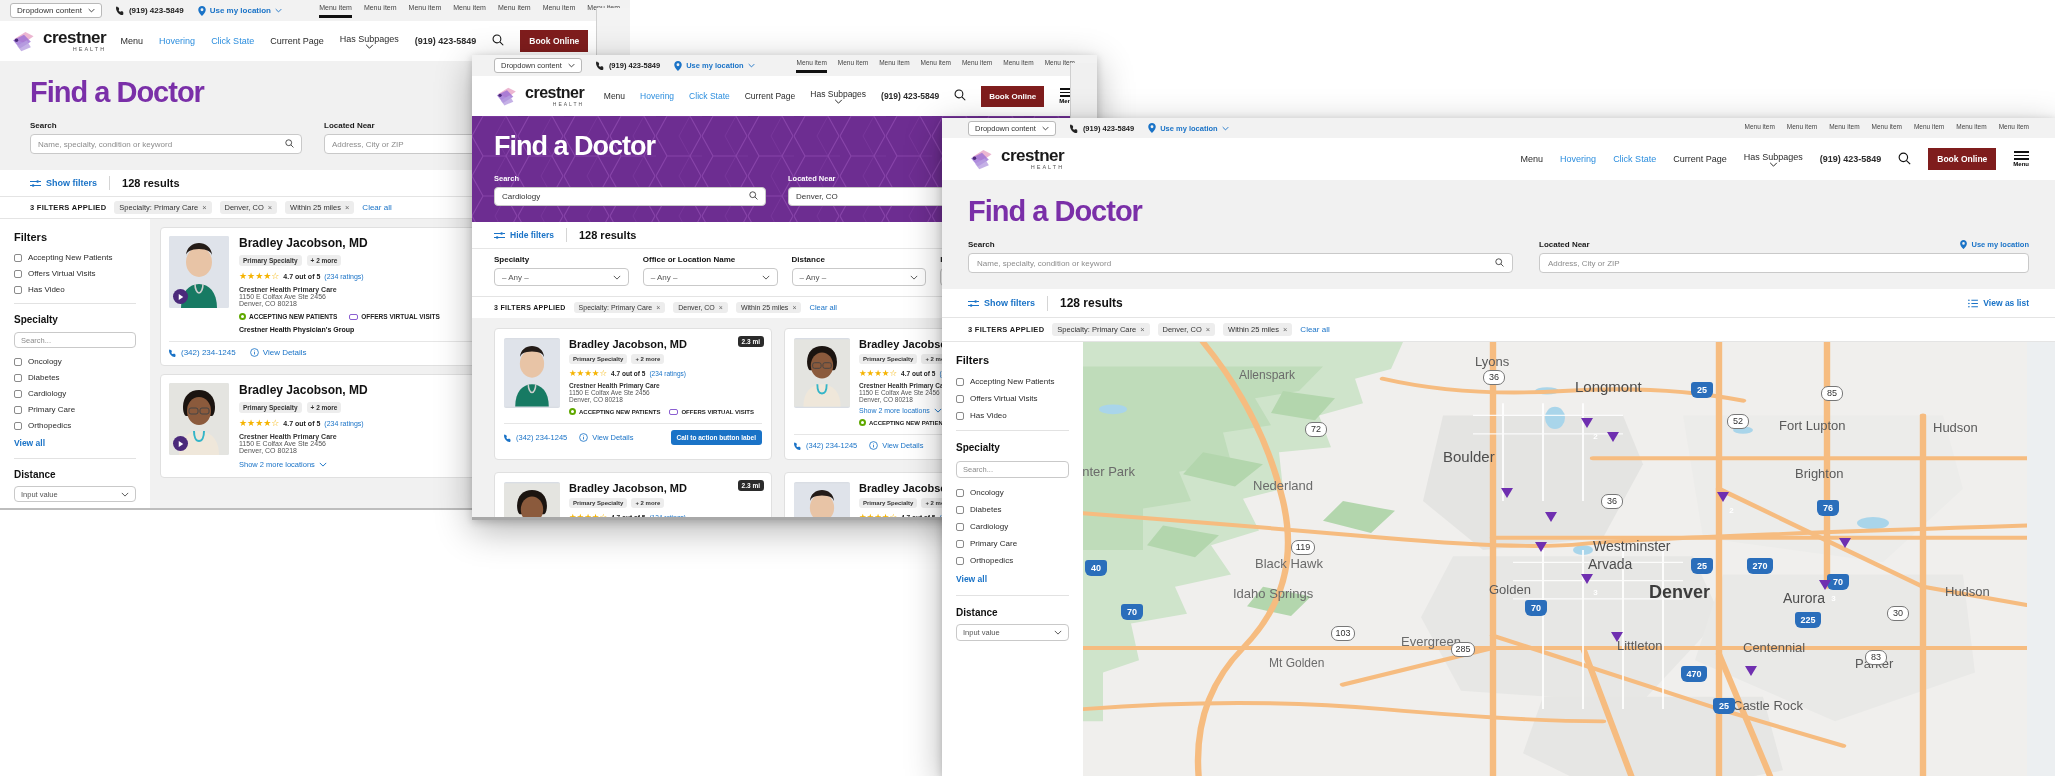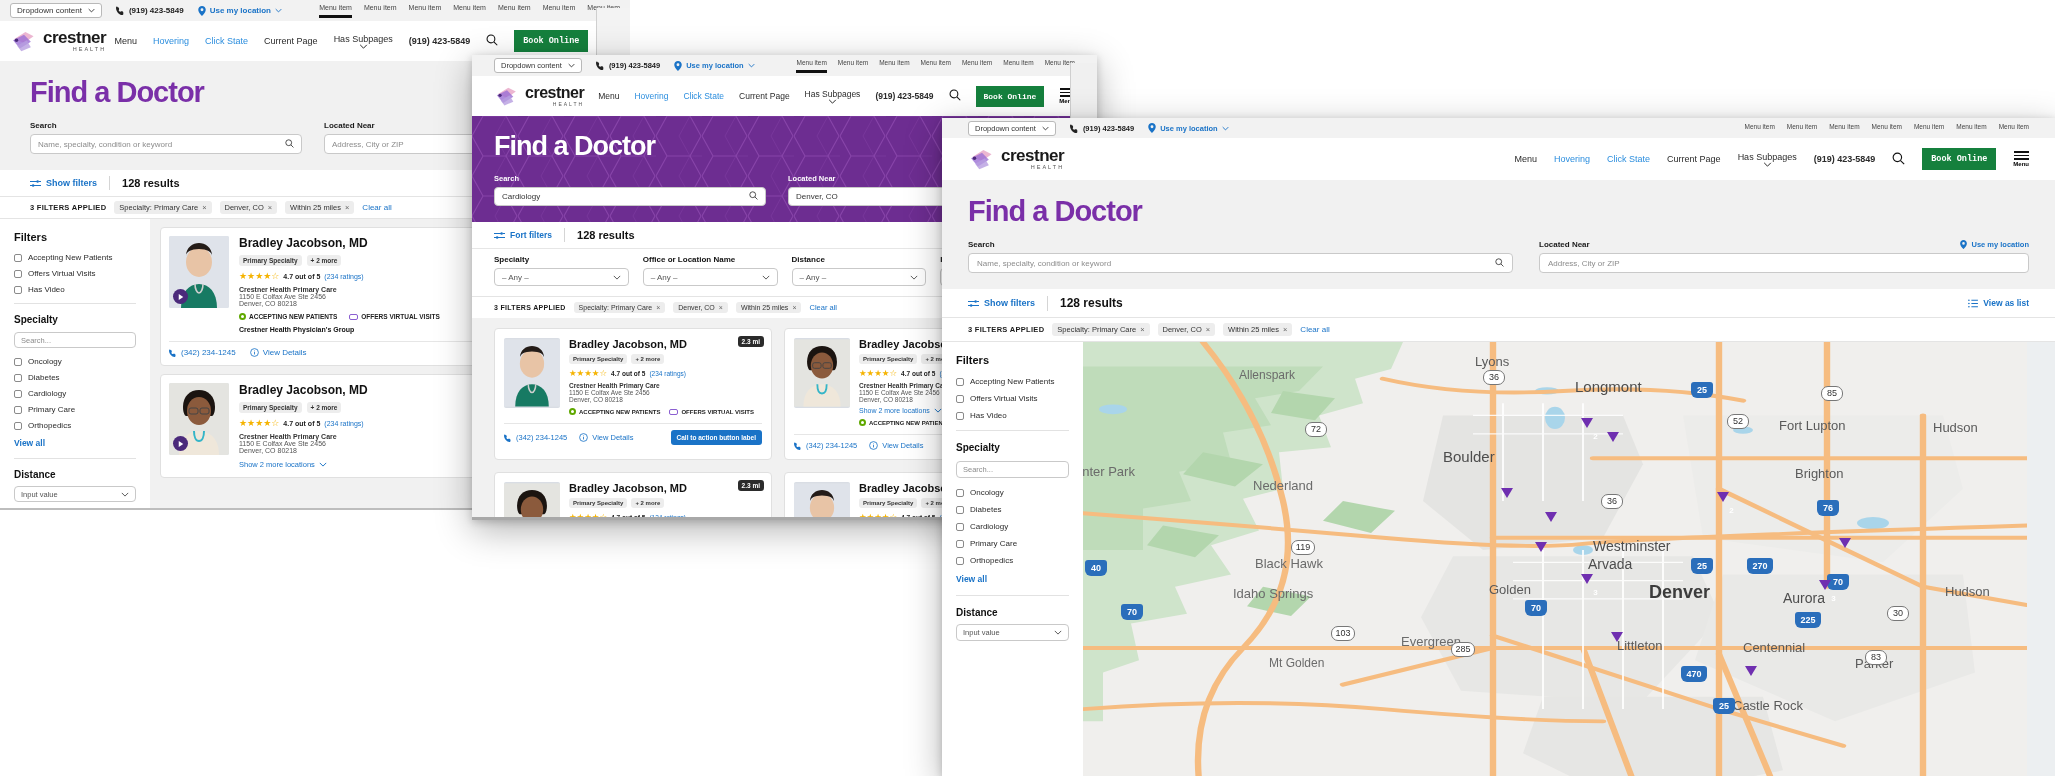--- a/index.html
+++ b/index.html
@@ -28,21 +28,21 @@
   .util-right .mi.active { border-bottom:3px solid #111; }
 
   
   .mainnav { background:#fff; display:flex; align-items:center; }
   .nav-links { margin-left:auto; display:flex; align-items:center; }
   .nav-links a { color:#2b2b2b; text-decoration:none; white-space:nowrap; }
   .nav-links a.hover { color:#2c8ede; }
   .nav-links a.click { color:#2c8ede; }
   .nav-has-sub { display:flex; flex-direction:column; align-items:center; }
   .chev { display:block; }
-  .btn-book { background:#15803d; color:#fff; font-weight:bold; white-space:nowrap;font-family:Liberation Mono, monospace; }
+  .btn-book { background:#7f1d1d; color:#fff; font-weight:bold; white-space:nowrap; }
   .burger { display:flex; flex-direction:column; align-items:center; }
   .burger .bars { display:flex; flex-direction:column; }
   .burger .bars i { display:block; background:#111; }
 
   
   .logo { display:flex; align-items:center; }
   .logo .mark { position:relative; }
   .logo .txt { display:flex; flex-direction:column; }
   .logo .brand { font-family:"Liberation Sans", sans-serif; font-weight:bold; color:#1a1a1a; letter-spacing:-.5px;}
   .logo .sub { color:#555; letter-spacing:2px; align-self:flex-end;}
@@ -544,21 +544,21 @@
       </div>
     </div>
 
     <div class="resbar" style="height:26px; padding:0 22px; gap:12px;">
       <span class="showfilters" style="font-size:8.5px;">
         <svg width="11" height="9" viewBox="0 0 14 11">
           <path d="M0 3h9M11 3h3M0 8h3M5 8h9" stroke="#1a73c7" stroke-width="1.3" fill="none"></path>
           <circle cx="9.7" cy="3" r="1.6" fill="#1a73c7"></circle>
             <circle cx="4" cy="8" r="1.6" fill="#1a73c7"></circle>
         </svg>
-        <span>Fort filters</span>
+        <span>Hide filters</span>
       </span>
       <span class="vsep" style="width:1px;height:14px;"></span>
       <span class="rescount" style="font-size:11px;">128 results</span>
     </div>
 
     <div style="display:flex;gap:14px;padding:6px 22px 10px 22px;border-top:1px solid #e6e6e6;">
       <div style="width:138px;">
         <div class="fs-h" style="font-size:8px;margin-bottom:4px;">Specialty</div>
         <div class="fs-select" style="height:18px;padding:0 7px;font-size:8px;">
           <span>– Any –</span>

